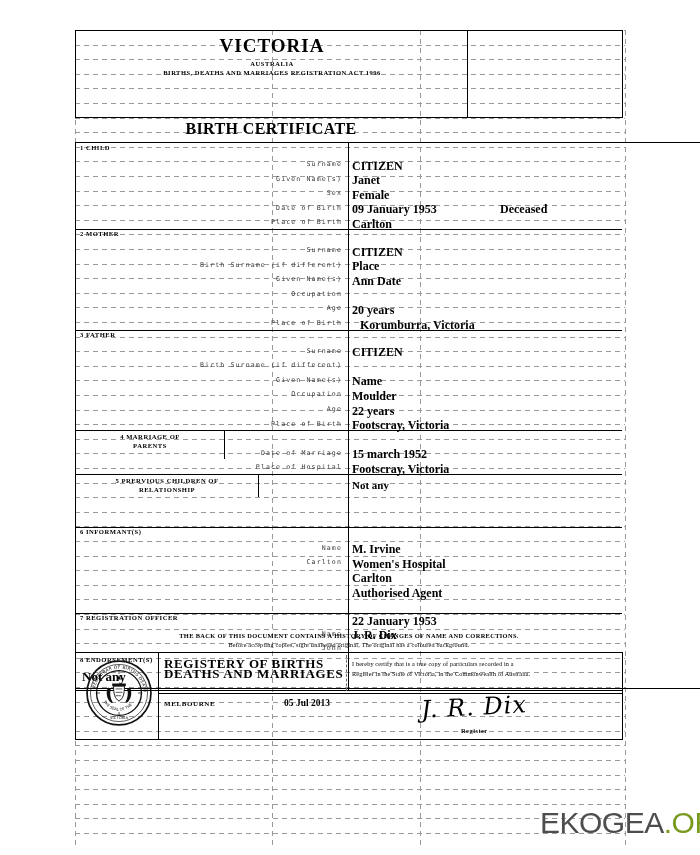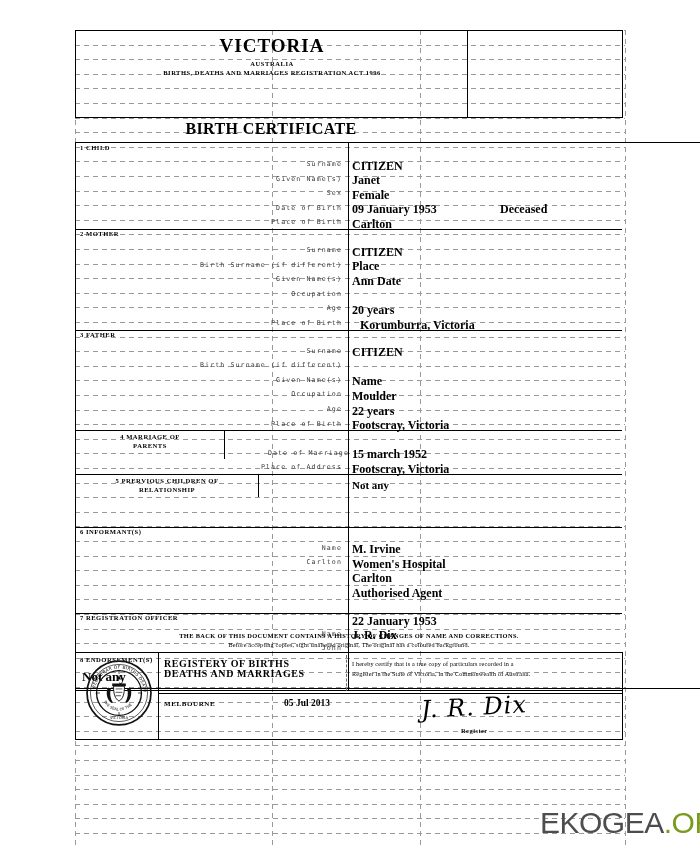--- a/index.html
+++ b/index.html
@@ -82,21 +82,21 @@
   #foot-note1{position:absolute;left:0;top:602px;width:548px;text-align:center;
     font-size:6.4px;font-weight:bold;letter-spacing:.35px;}
   #foot-note2{position:absolute;left:0;top:611px;width:548px;text-align:center;
     font-size:6.2px;letter-spacing:.2px;}
 
   #foot-box{left:0;top:622px;width:548px;height:88px;}
   #seal-div{position:absolute;left:82px;top:0;height:86px;width:0;
     border-left:1.4px solid #000;}
   #foot-mid{position:absolute;left:82px;top:40px;width:464px;height:0;
     border-top:1.4px solid #000;}
-  #reg-title{position:absolute;left:88px;top:6px;font-size:10px;
+  #reg-title{position:absolute;left:88px;top:6px;font-size:13px;
     font-weight:bold;letter-spacing:.6px;line-height:10px;}
   #cert-div{position:absolute;left:270px;top:2px;height:36px;width:0;
     border-left:1px dashed #6b6b6b;}
   #cert-text{position:absolute;left:276px;top:6px;width:266px;font-size:6.2px;
     letter-spacing:.15px;line-height:9.5px;}
   #city{position:absolute;left:88px;top:47px;font-size:7px;font-weight:bold;
     letter-spacing:.6px;}
   #issue-date{position:absolute;left:208px;top:45px;font-size:9.5px;font-weight:bold;}
   #sig{position:absolute;left:345px;top:40px;font-size:24px;
     font-family:"DejaVu Serif", serif;font-style:italic;letter-spacing:1px;
@@ -239,23 +239,23 @@
       <div class="lbl" style="top: 247.4px; left: 0px; width: 266px;">Occupation</div>
       <div class="val" style="top: 245.9px; left: 276px;">Moulder</div>
       <div class="lbl" style="top: 262px; left: 0px; width: 266px;">Age</div>
       <div class="val" style="top: 260.5px; left: 276px;">22 years</div>
       <div class="lbl" style="top: 276.6px; left: 0px; width: 266px;">Place of Birth</div>
       <div class="val" style="top: 275.1px; left: 276px;">Footscray, Victoria</div>
       <div class="vthick" style="top: 186.6px; height: 100.6px; left: 272px;"></div>
       <div class="thickline" style="top: 287.2px;"></div>
       <div class="lbl2" style="top: 289.2px; left: 2px; width: 144px;">4 MARRIAGE OF</div>
       <div class="lbl2" style="top: 298.2px; left: 2px; width: 144px;">PARENTS</div>
-      <div class="lbl" style="top: 305.8px; left: 7px; width: 266px;">Date of Marriage</div>
+      <div class="lbl" style="top: 305.8px; left: 0px; width: 266px;">Date of Marriage</div>
       <div class="val" style="top: 304.3px; left: 276px;">15 march 1952</div>
-      <div class="lbl" style="top: 320.4px; left: 0px; width: 266px;">Place of Address</div>
+      <div class="lbl" style="top: 320.4px; left: 0px; width: 266px;">Place of Hospital</div>
       <div class="val" style="top: 318.9px; left: 276px;">Footscray, Victoria</div>
       <div class="vthick" style="top: 287.2px; height: 29.2px; left: 148px;"></div>
       <div class="vthick" style="top: 287.2px; height: 43.8px; left: 272px;"></div>
       <div class="thickline" style="top: 331px;"></div>
       <div class="lbl2" style="top: 333px; left: 2px; width: 178px;">5 PRERVIOUS CHILDREN OF</div>
       <div class="lbl2" style="top: 342px; left: 2px; width: 178px;">RELATIONSHIP</div>
       <div class="val big" style="top: 336px; left: 276px;">Not any</div>
       <div class="vthick" style="top: 331px; height: 23.36px; left: 182px;"></div>
       <div class="vthick" style="top: 331px; height: 52.56px; left: 272px;"></div>
       <div class="thickline" style="top: 383.56px;"></div>

